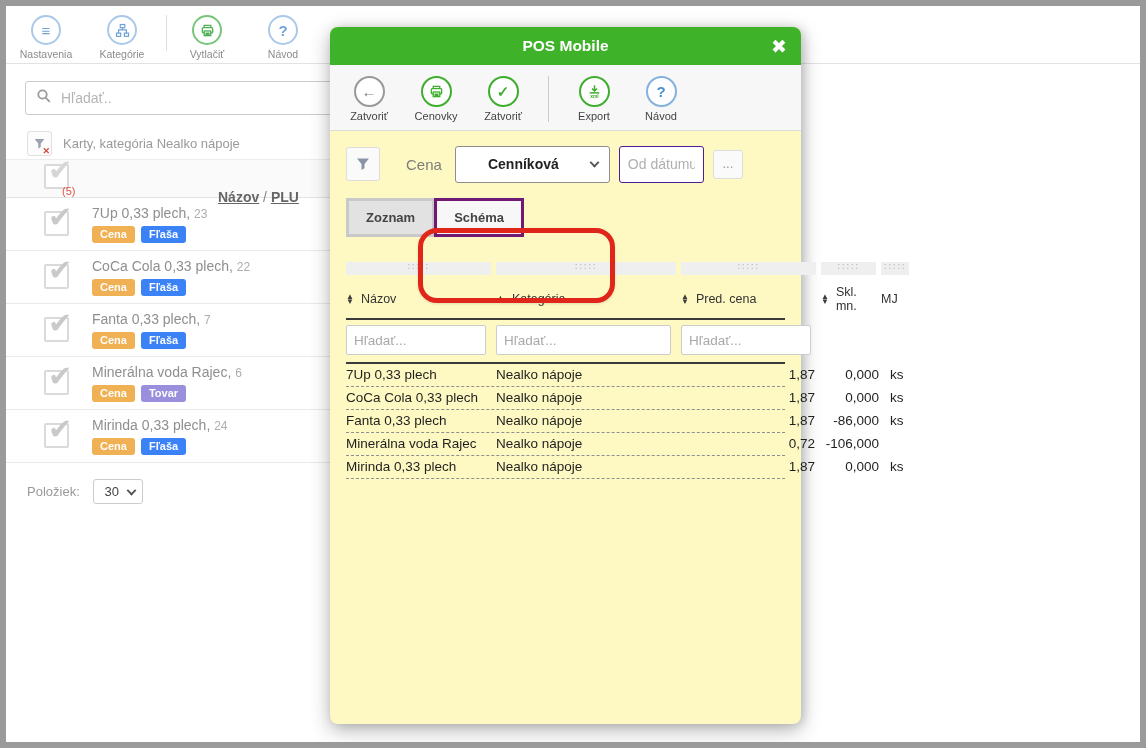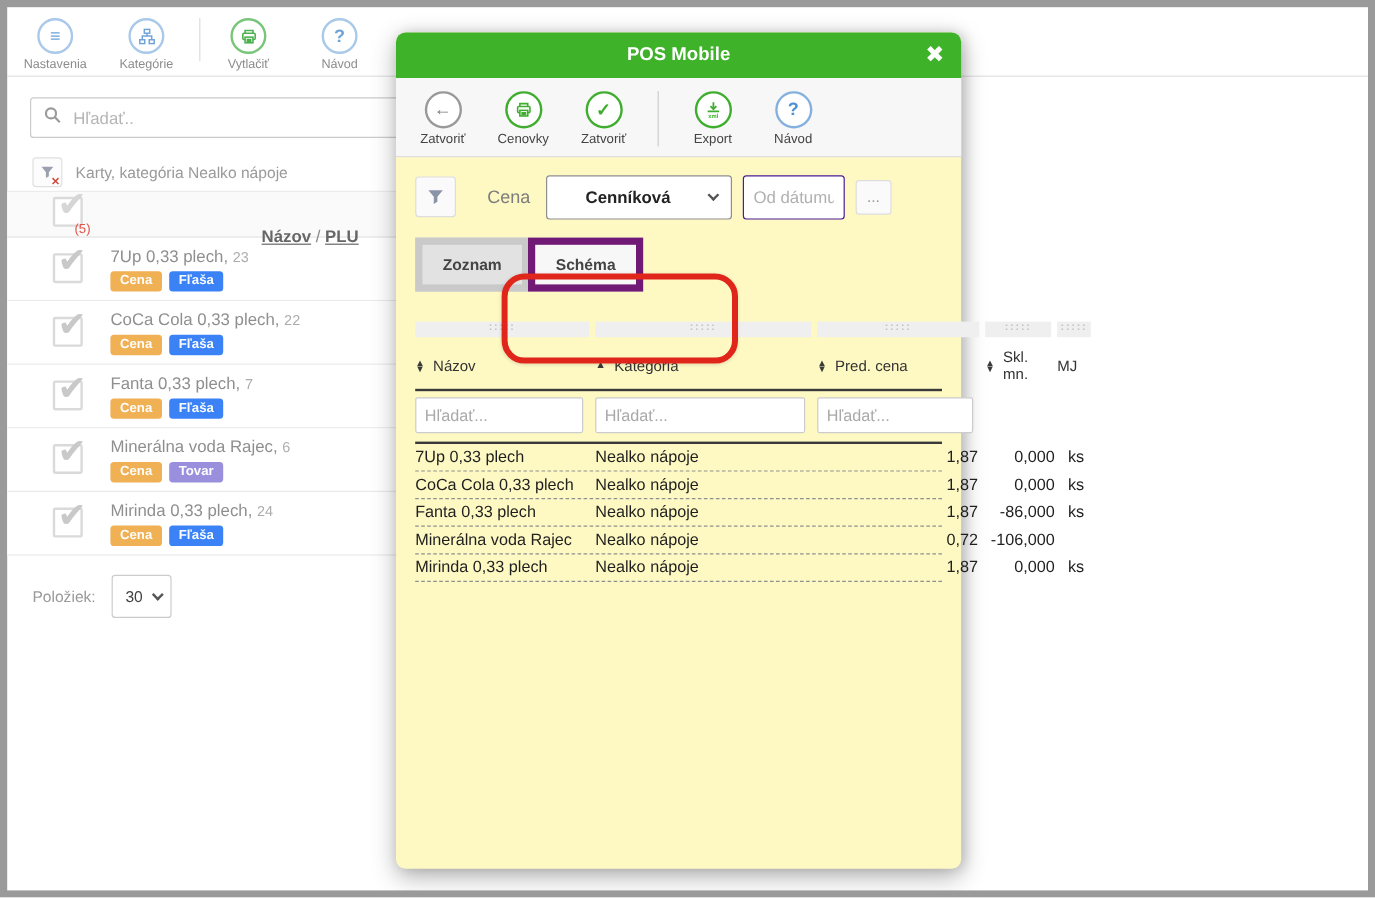--- a/index.html
+++ b/index.html
@@ -42,21 +42,21 @@
   .s-title .plu { font-size:12px; color:#adadad; }
   .badges { margin-top:5px; display:flex; gap:6px; }
   .badge { font-size:11px; font-weight:bold; color:rgba(255,255,255,.97); padding:2px 8px 3px; border-radius:3px; }
   .badge[data-kind="cena"]  { background:#f0b054; }
   .badge[data-kind="flasa"] { background:#3b82f6; }
   .badge[data-kind="tovar"] { background:#9a8fdc; }
   .sb-footer { margin-top:16px; display:flex; align-items:center; gap:13px; padding-left:21px; }
   .sb-footer-label { font-size:13px; color:#9a9a9a; }
   .selwrap { position:relative; }
   .selwrap select { appearance:none; -webkit-appearance:none; border:1px solid #ccc; border-radius:3px; background:#fff; font-family:inherit; color:#444; cursor:pointer; }
-  .pagesize select { width:50px; height:36px; font-size:13px; text-align:center; padding-right:12px; }
+  .pagesize select { width:50px; height:25px; font-size:13px; text-align:center; padding-right:12px; }
   .chev { position:absolute; right:8px; top:50%; width:7px; height:7px; border-right:2px solid #555; border-bottom:2px solid #555; transform:translateY(-70%) rotate(45deg); pointer-events:none; }
 
   
   .modal { position:absolute; left:324px; top:21px; width:471px; height:697px; background:#fef9c3; border-radius:8px; box-shadow:0 6px 20px rgba(0,0,0,.30), 3px 0 10px rgba(0,0,0,.12); z-index:10; display:flex; flex-direction:column; }
   .m-header { height:38px; background:#3eb229; border-radius:8px 8px 0 0; display:flex; align-items:center; justify-content:center; position:relative; }
   .m-title { color:#fff; font-weight:bold; font-size:15.5px; }
   .m-close { position:absolute; right:14px; top:0; height:100%; display:flex; align-items:center; color:#fff; font-size:19px; cursor:pointer; }
   .m-toolbar { background:#f7f7f7; border-bottom:1px solid #ddd; display:flex; align-items:flex-start; padding:11px 16px 8px; gap:21px; }
   .m-tb-item { display:flex; flex-direction:column; align-items:center; min-width:46px; cursor:pointer; }
   .m-tb-item .circle { width:31px; height:31px; font-size:15px; }
@@ -70,21 +70,21 @@
   .pricewrap { margin-left:13px; }
   .pricewrap select { width:155px; height:37px; font-size:14px; font-weight:bold; color:#222; text-align:center; border-color:#8e8e8e; padding-right:18px; }
   .pricewrap .chev { right:12px; }
   .datein { margin-left:9px; width:85px; height:37px; border:1px solid #4c1d95; border-radius:3px; padding:0 8px; font-size:14px; color:#555; font-family:inherit; }
   .datein::placeholder { color:#b0b0b0; }
   .morebtn { margin-left:9px; width:30px; height:29px; border:1px solid #ddd; border-radius:3px; background:#fafafa; color:#999; font-size:13px; line-height:10px; cursor:pointer; font-family:inherit; }
 
   .hl { position:absolute; left:88px; top:97px; width:197px; height:75px; border:5px solid #e0251b; border-radius:19px; pointer-events:none; z-index:6; box-shadow:0 1px 3px rgba(0,0,0,.12); }
 
   .tabs { margin-top:15px; display:flex; }
-  .tab { border:6px solid #701a75; padding:9px 17px; font-weight:bold; font-size:13px; color:#444; background:#f7f7f7; cursor:pointer; }
+  .tab { border:3px solid #701a75; padding:9px 17px; font-weight:bold; font-size:13px; color:#444; background:#f7f7f7; cursor:pointer; }
   .tab.active { background:#e2e2e2; border-color:#c9c9c9; }
   .tab + .tab { margin-left:-1px; }
 
   .table { margin-top:25px; }
   .grid { display:grid; grid-template-columns:150px 185px 140px 60px 28px; }
   .bar { height:13px; background:#efefef; margin-right:5px; display:flex; align-items:center; justify-content:center; cursor:col-resize; }
   .bar:last-child { margin-right:0; }
   .dots { font-size:9px; letter-spacing:1.5px; color:#c3c3c3; font-weight:bold; line-height:3px; transform:translateY(-2px); }
   .thead { border-bottom:2px solid #3a3a3a; padding:6px 0 5px; align-items:center; margin-top:4px; }
   .th { display:flex; align-items:center; gap:7px; font-size:12.5px; color:#333; cursor:pointer; }

